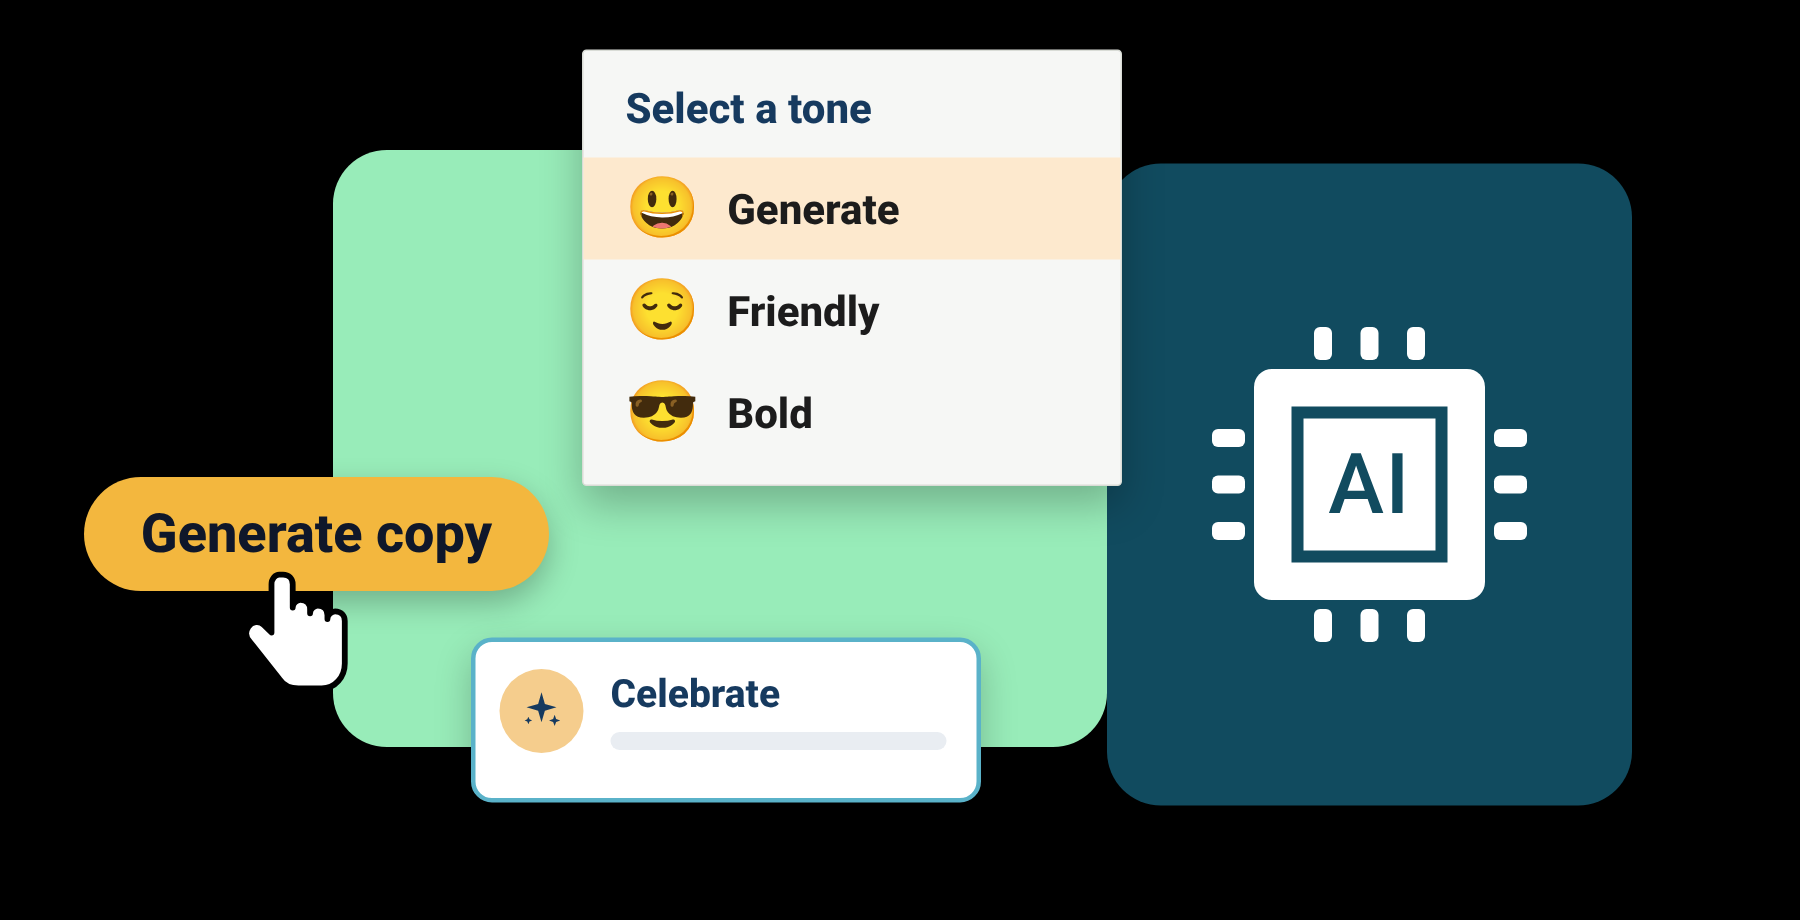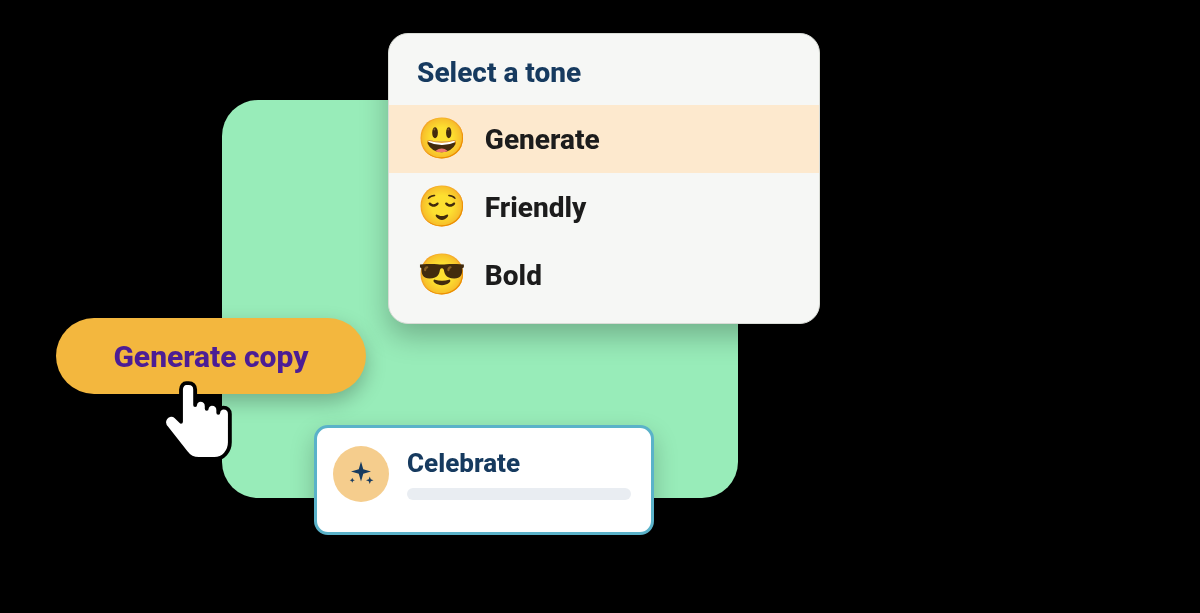--- a/index.html
+++ b/index.html
@@ -65,24 +65,24 @@
   
   .pr1 { right: 10px; top: 78px; }
   .pr2 { right: 10px; top: 109px; }
   .pr3 { right: 10px; top: 140px; }
 
   
   .tone-panel {
     position: absolute;
     left: 388px;
     top: 33px;
-    width: 432px;
+    width: 360px;
     background: #F6F7F5;
     border: 1px solid #D9DCD6;
-    border-radius: 20px;
+    border-radius: 3px;
     box-shadow: 0 12px 28px rgba(0,0,0,0.25);
     padding: 22px 0 14px 0;
   }
   .tone-title {
     font-size: 28px;
     font-weight: 800;
     color: #163A5F;
     padding: 0 28px 16px 28px;
   }
   .tone-item {
@@ -103,23 +103,23 @@
     position: absolute;
     left: 56px;
     top: 318px;
     width: 310px;
     height: 76px;
     background: #F3B73E;
     border-radius: 40px;
     display: flex;
     align-items: center;
     justify-content: center;
-    font-size: 30px;
+    font-size: 36px;
     font-weight: 800;
-    color: #4c1d95;
+    color: #0f172a;
     cursor: pointer;
     box-shadow: 0 8px 20px rgba(0,0,0,0.25);
   }
 
   
   .cursor-hand {
     position: absolute;
     left: 160px;
     top: 378px;
     width: 78px;
@@ -154,20 +154,39 @@
   .celebrate-title { font-size: 26px; font-weight: 800; color: #163A5F; }
   .celebrate-bar { width: 100%; height: 12px; background: #E9EDF2; border-radius: 6px; }
 </style>
 </head>
 <body>
 
 <div class="stage">
 
   <div class="bg-card"></div>
 
+  <div class="ai-card">
+    <div class="ai-chip-wrap">
+      <span class="pin v pt1"></span>
+        <span class="pin v pt2"></span>
+        <span class="pin v pt3"></span>
+      <span class="pin v pb1"></span>
+        <span class="pin v pb2"></span>
+        <span class="pin v pb3"></span>
+      <span class="pin h pl1"></span>
+        <span class="pin h pl2"></span>
+        <span class="pin h pl3"></span>
+      <span class="pin h pr1"></span>
+        <span class="pin h pr2"></span>
+        <span class="pin h pr3"></span>
+      <div class="ai-chip-body">
+        <div class="ai-chip-inner">AI</div>
+      </div>
+    </div>
+  </div>
 
   <div class="tone-panel">
     <div class="tone-title">Select a tone</div>
 
     <div class="tone-item active">
       <span class="tone-emoji">😃</span>
       <span>Generate</span>
     </div>
 
     <div class="tone-item">

